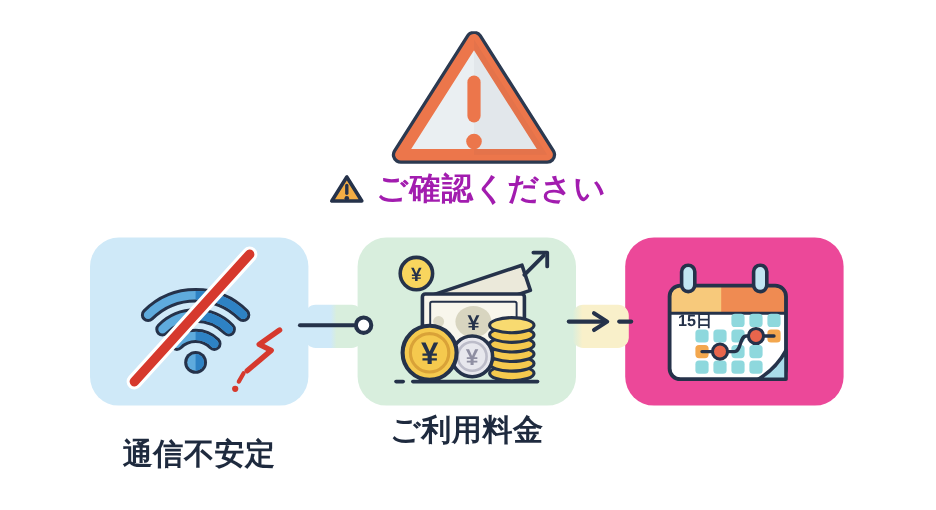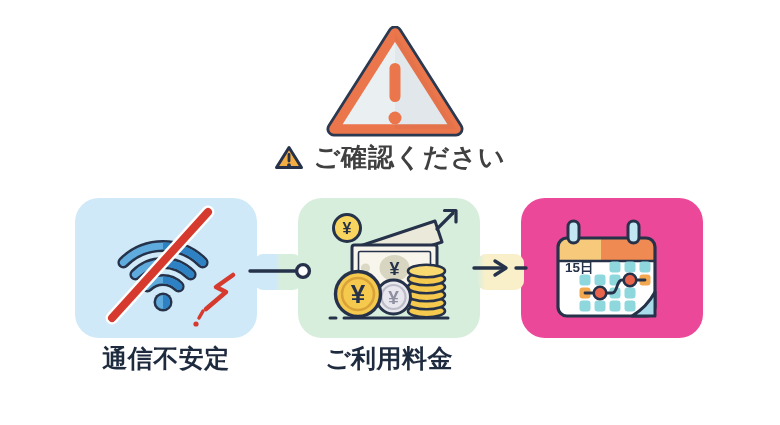--- a/index.html
+++ b/index.html
@@ -1,20 +1,20 @@
 <!DOCTYPE html>
 <html><head>
 <meta charset="utf-8">
 <style>
   html,body{margin:0;padding:0;}
   body{font-family:"Liberation Sans",sans-serif;background:#ffffff;}
   .canvas{position:relative;width:780px;height:425px;background:#ffffff;overflow:hidden;}
   .abs{position:absolute;}
   .heading-row{position:absolute;top:140px;left:0;width:780px;display:flex;justify-content:center;align-items:center;gap:9px;}
-  .heading-text{font-size:26px;font-weight:800;color:#404040;letter-spacing:1px;}
+  .heading-text{font-size:26px;font-weight:800;color:#a21caf;letter-spacing:1px;}
   .card{position:absolute;top:198px;width:182px;height:140px;border-radius:24px;z-index:1;}
   .bridge{position:absolute;top:254px;height:36px;border-radius:9px;z-index:1;}
   .bridge1{left:254px;width:48px;background:linear-gradient(90deg,#cfe9f8 0%,#cfe9f8 45%,#d8eedd 55%,#d8eedd 100%);}
   .bridge2{left:477px;width:47px;background:linear-gradient(90deg,#d8eedd 0%,#f9f0ca 18%,#f9f0ca 100%);}
   .conn{position:absolute;z-index:3;}
   .step-label{position:absolute;top:342px;width:182px;text-align:center;font-size:25px;font-weight:800;color:#1e2a3e;letter-spacing:0.5px;z-index:2;}
   svg text{font-family:"Liberation Sans",sans-serif;}
 </style>
 </head>
 <body>
@@ -170,16 +170,16 @@
     <line x1="6" y1="12" x2="51" y2="12" stroke="#25324a" stroke-width="3.4" stroke-linecap="round"></line>
     <circle cx="59" cy="12" r="6.4" fill="#ffffff" stroke="#25324a" stroke-width="3.4"></circle>
   </svg>
 
   <svg class="conn" style="left:468px;top:257px;" width="64" height="24" viewBox="0 0 64 24">
     <line x1="6" y1="11" x2="34" y2="11" stroke="#25324a" stroke-width="3.4" stroke-linecap="round"></line>
     <polyline points="27,4 38,11 27,18" fill="none" stroke="#25324a" stroke-width="3.4" stroke-linecap="round" stroke-linejoin="round"></polyline>
     <line x1="48" y1="11" x2="58" y2="11" stroke="#25324a" stroke-width="3.4" stroke-linecap="round"></line>
   </svg>
 
-  <div class="step-label" style="left:75px;">通信不安定</div>
+  <div class="step-label" style="left:75px;margin-top:20px;">通信不安定</div>
   <div class="step-label" style="left:298px;">ご利用料金</div>
 
 </div>
 
 </body></html>

